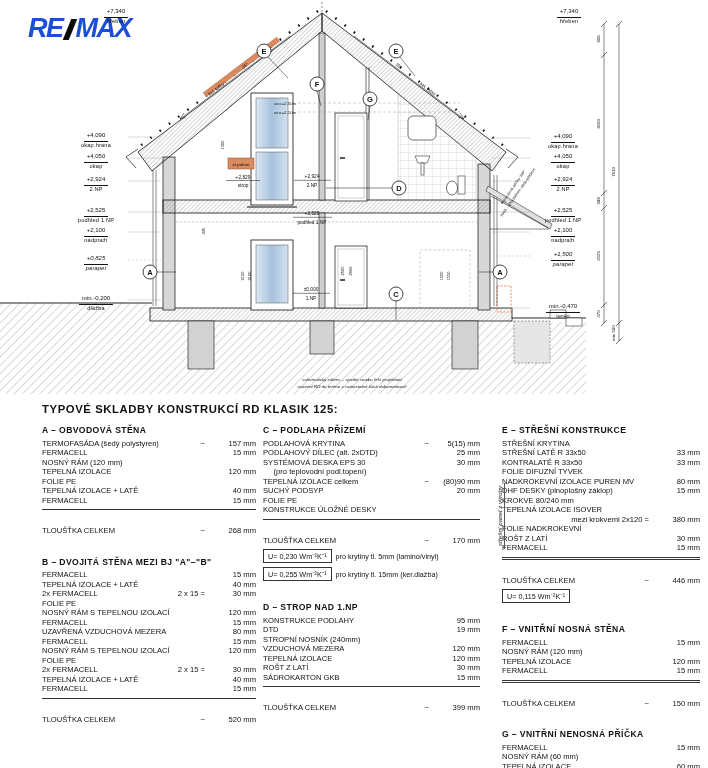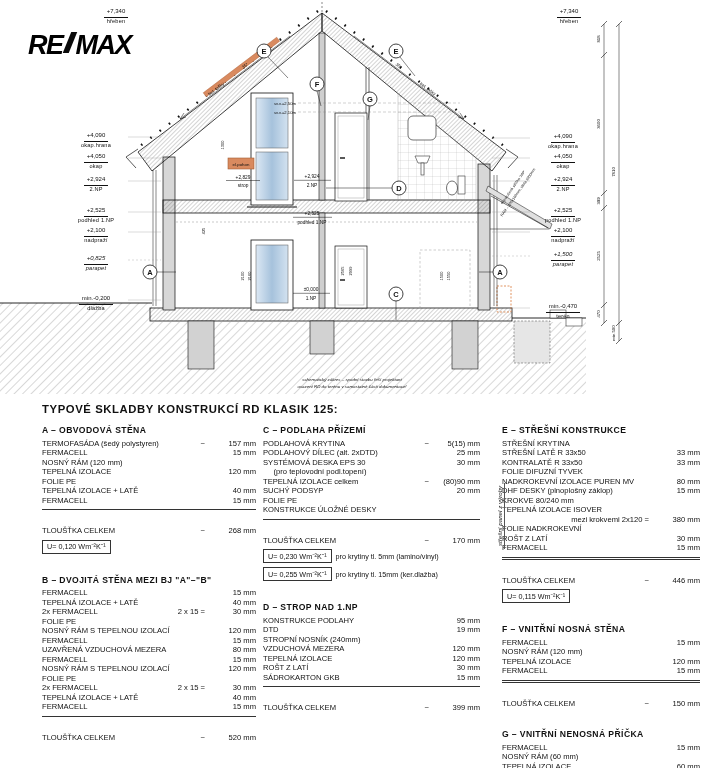--- a/index.html
+++ b/index.html
@@ -1,19 +1,19 @@
 <!DOCTYPE html>
 <html><head>
 <meta charset="utf-8">
 <style>
   html,body{margin:0;padding:0}
   body{width:708px;height:768px;background:#fff;font-family:"Liberation Sans",sans-serif;color:#111;position:relative;overflow:hidden}
   #stage{position:absolute;inset:0}
   
-  .logo{position:absolute;top:30px;left:28px;display:flex;align-items:flex-start;font-weight:bold;font-style:italic;font-size:27px;letter-spacing:-1.5px;color:#000000}
+  .logo{position:absolute;top:13px;left:28px;display:flex;align-items:center;font-weight:bold;font-style:italic;font-size:27px;letter-spacing:-1.5px;color:#1d4ed8}
   .logo .slash{display:inline-block;width:6px;height:21px;background:#0a0a0a;transform:skewX(-22deg);margin:2px 3px 0 4px}
   
   .lvl{position:absolute;width:64px;text-align:center;line-height:7.5px;color:#111}
   .lvl .v{display:inline-block;font-size:6px;border-bottom:0.8px solid #111;padding:0 3px 1px;white-space:nowrap}
   .lvl .l{font-size:5.6px;letter-spacing:.2px;white-space:nowrap}
   
   #dwg{position:absolute;left:0;top:0}
   #dwg text{fill:#111;stroke:none;font-family:"Liberation Sans","DejaVu Sans",sans-serif}
   
   .spec-title{position:absolute;left:42px;top:403px;font-size:11.3px;font-weight:bold;letter-spacing:.6px;white-space:nowrap}
@@ -365,23 +365,20 @@
         <div class="spec-row">
           <span class="lbl">FERMACELL</span>
           <span class="mid"></span>
           <span class="val">15 mm</span>
         </div>
         <div class="spec-row spec-total">
           <span class="lbl">TLOUŠŤKA CELKEM</span>
           <span class="mid">~</span>
           <span class="val">268 mm</span>
         </div>
-        <div class="spec-u">
-          <span class="ubox">U= 0,120 Wm⁻²K⁻¹</span>
-        </div>
       </div>
       <div class="spec-sec sec-B">
         <div class="spec-h">B – DVOJITÁ STĚNA MEZI BJ "A"–"B"</div>
         <div class="spec-row">
           <span class="lbl">FERMACELL</span>
           <span class="mid"></span>
           <span class="val">15 mm</span>
         </div>
         <div class="spec-row">
           <span class="lbl">TEPELNÁ IZOLACE + LATĚ</span>

